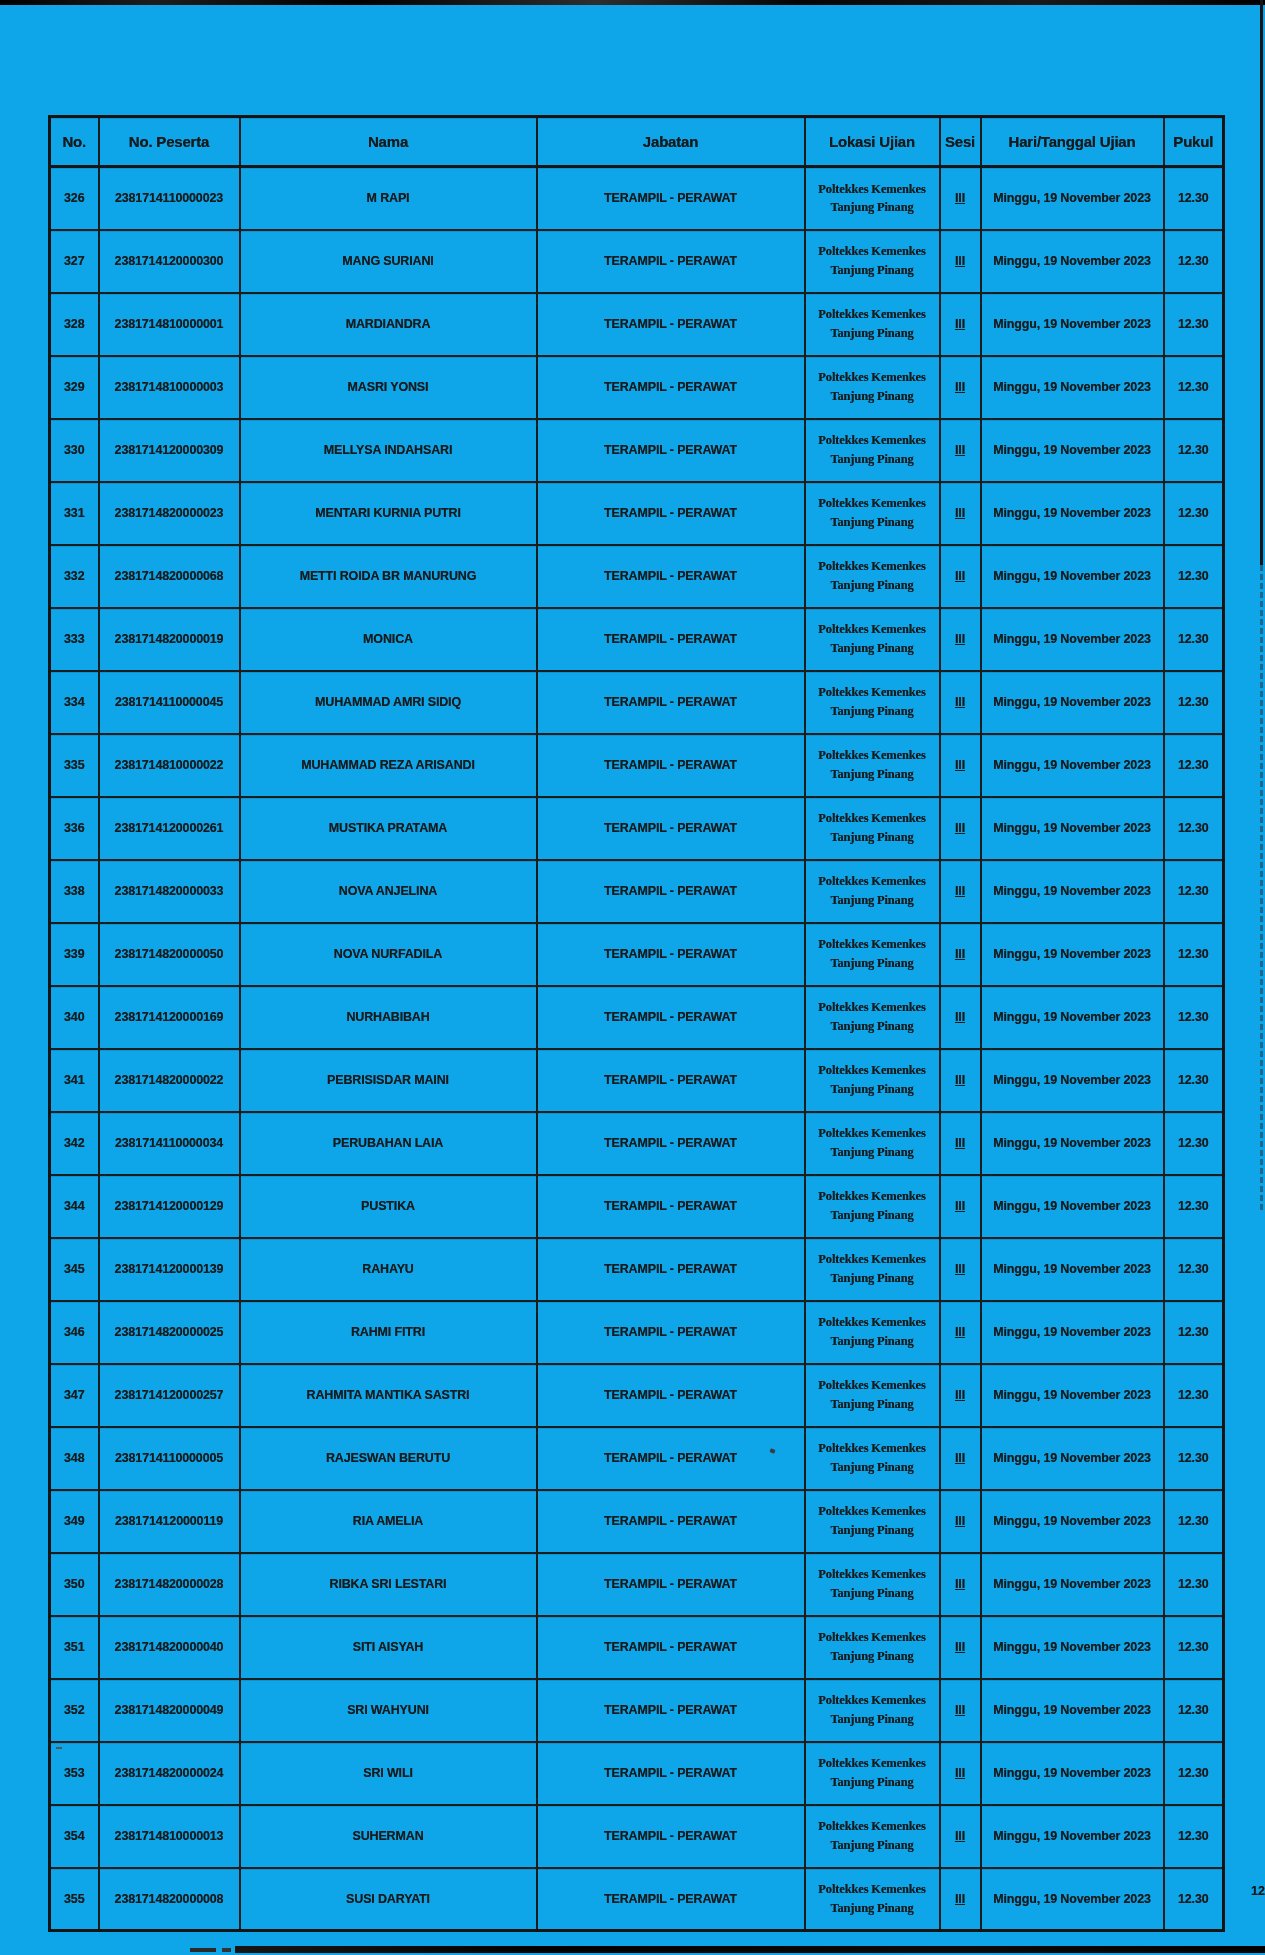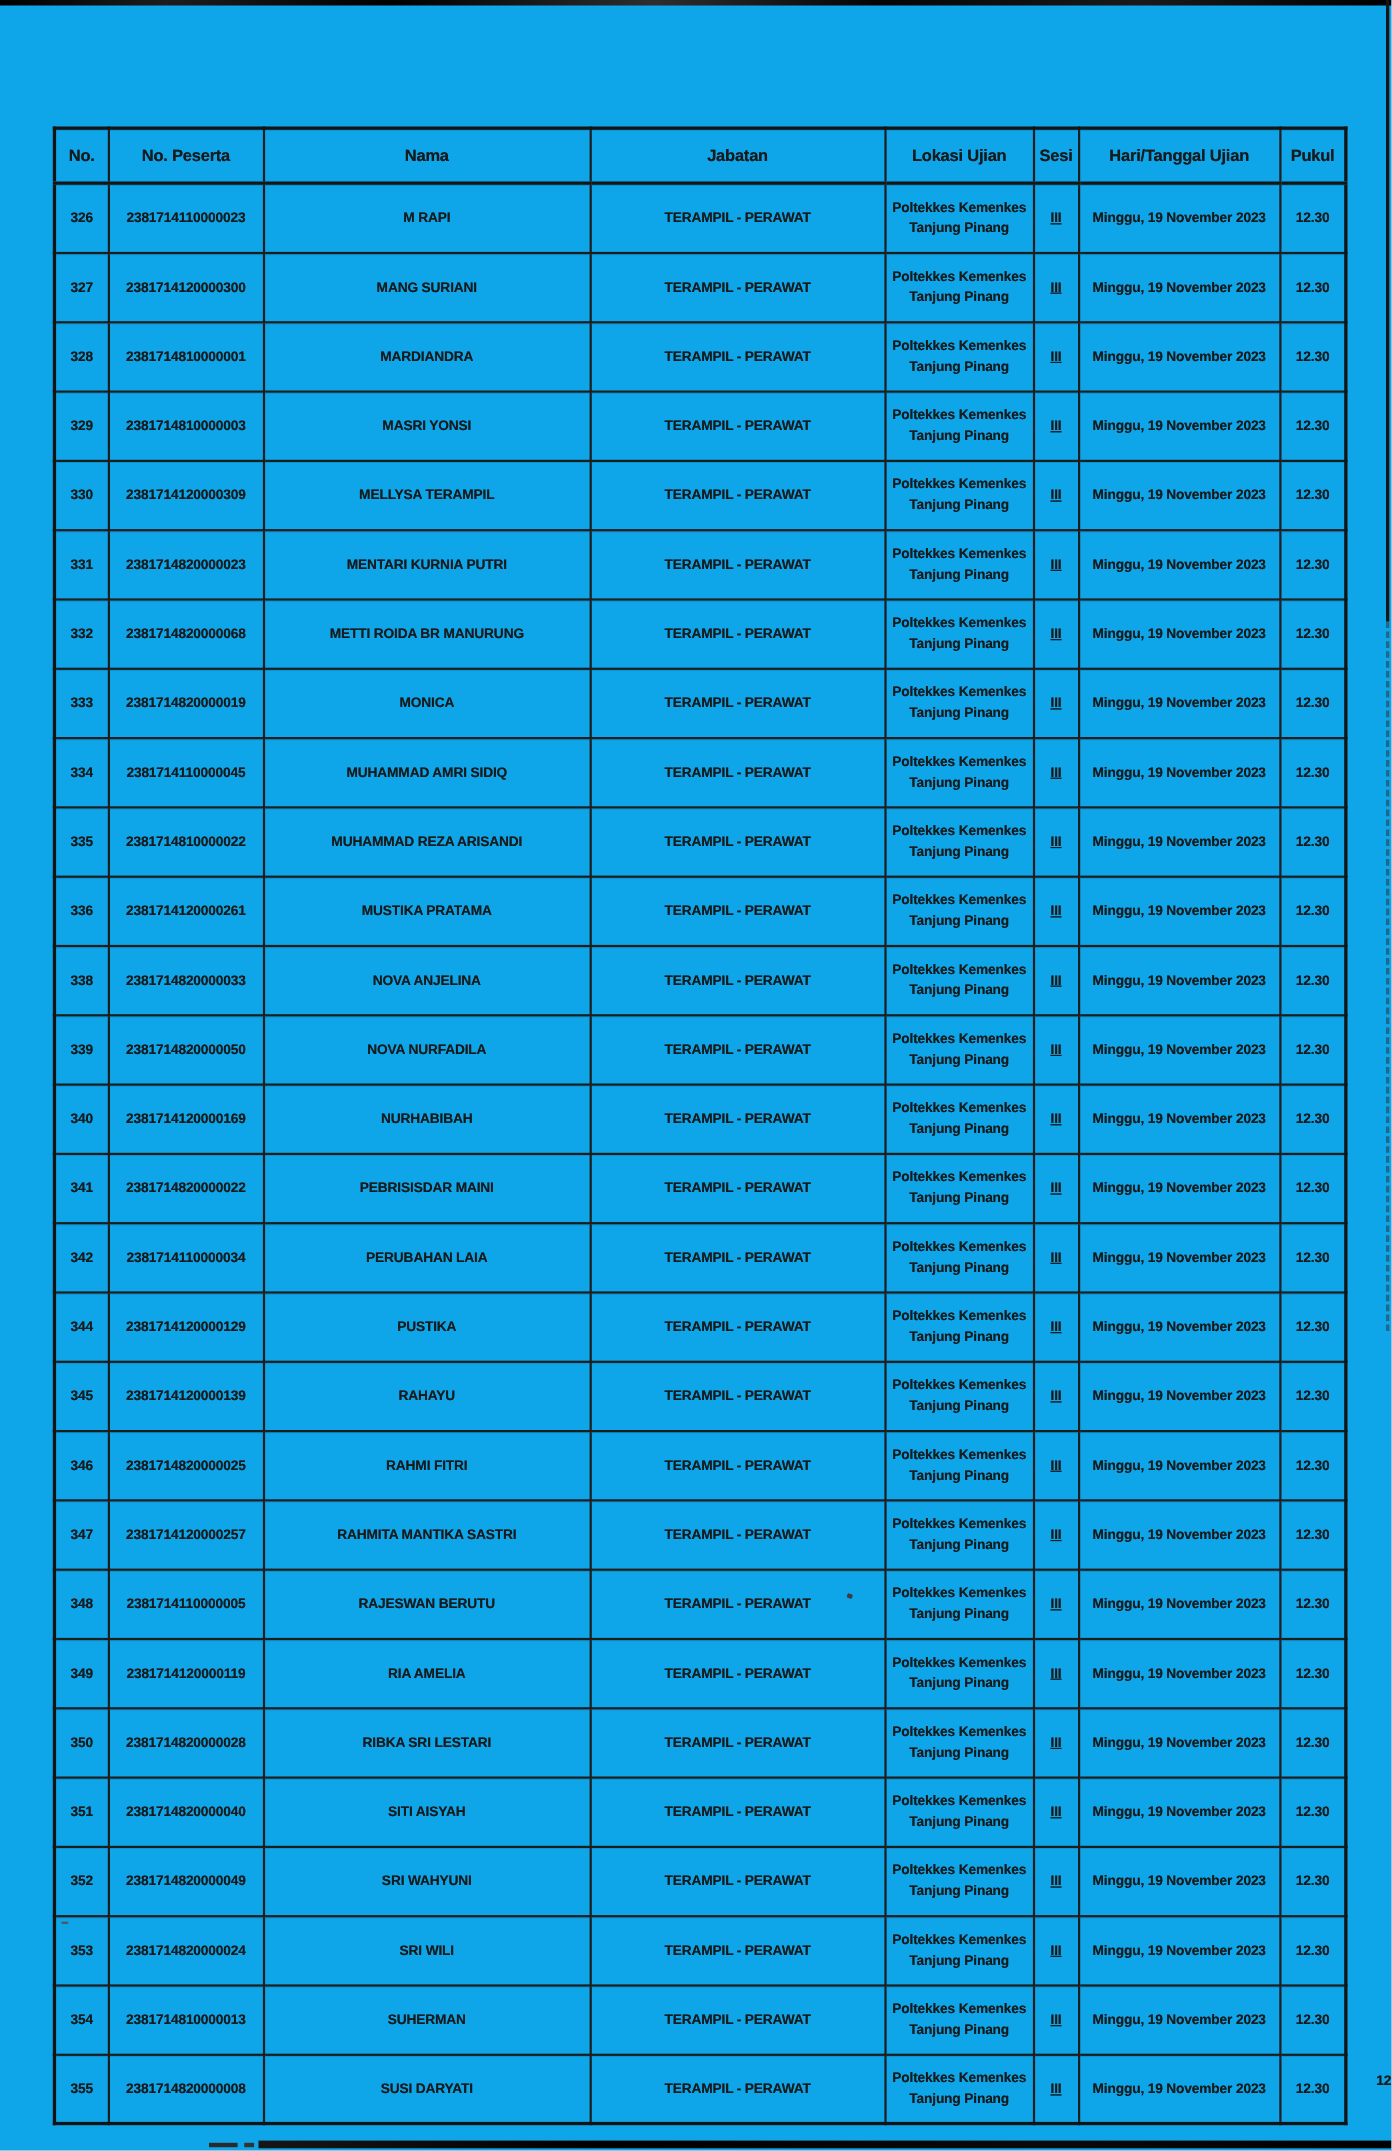--- a/index.html
+++ b/index.html
@@ -68,21 +68,21 @@
     text-shadow: 0 0 0.5px rgba(0,0,0,0.65);
   }
   table.schedule td {
     font-size: 12.5px;
     font-weight: 700;
     letter-spacing: -0.15px;
     text-shadow: 0 0 0.4px rgba(0,0,0,0.55);
   }
   td.col-no { font-size: 12.5px; }
   td.col-no_peserta { font-size: 13px; letter-spacing: 0; }
-  td.col-lokasi_ujian { font-size: 12px; line-height: 1.5; padding: 1px 1px; }
+  td.col-lokasi_ujian { font-size: 12px; line-height: 1.5; padding: 1px 1px; font-family: Liberation Serif, serif; }
   td.col-hari_tanggal_ujian { font-size: 12px; }
   td.col-pukul { font-size: 12.5px; }
   td.col-sesi { font-size: 12.5px; text-decoration: underline; }
 
   .page-number {
     position: absolute;
     top: 1884px;
     left: 0;
     width: 100%;
     text-align: right;
@@ -160,21 +160,21 @@
           <td class="col-nama">MASRI YONSI</td>
           <td class="col-jabatan">TERAMPIL - PERAWAT</td>
           <td class="col-lokasi_ujian">Poltekkes Kemenkes Tanjung Pinang</td>
           <td class="col-sesi">III</td>
           <td class="col-hari_tanggal_ujian">Minggu, 19 November 2023</td>
           <td class="col-pukul">12.30</td>
         </tr>
         <tr>
           <td class="col-no">330</td>
           <td class="col-no_peserta">2381714120000309</td>
-          <td class="col-nama">MELLYSA TERAMPIL</td>
+          <td class="col-nama">MELLYSA INDAHSARI</td>
           <td class="col-jabatan">TERAMPIL - PERAWAT</td>
           <td class="col-lokasi_ujian">Poltekkes Kemenkes Tanjung Pinang</td>
           <td class="col-sesi">III</td>
           <td class="col-hari_tanggal_ujian">Minggu, 19 November 2023</td>
           <td class="col-pukul">12.30</td>
         </tr>
         <tr>
           <td class="col-no">331</td>
           <td class="col-no_peserta">2381714820000023</td>
           <td class="col-nama">MENTARI KURNIA PUTRI</td>

